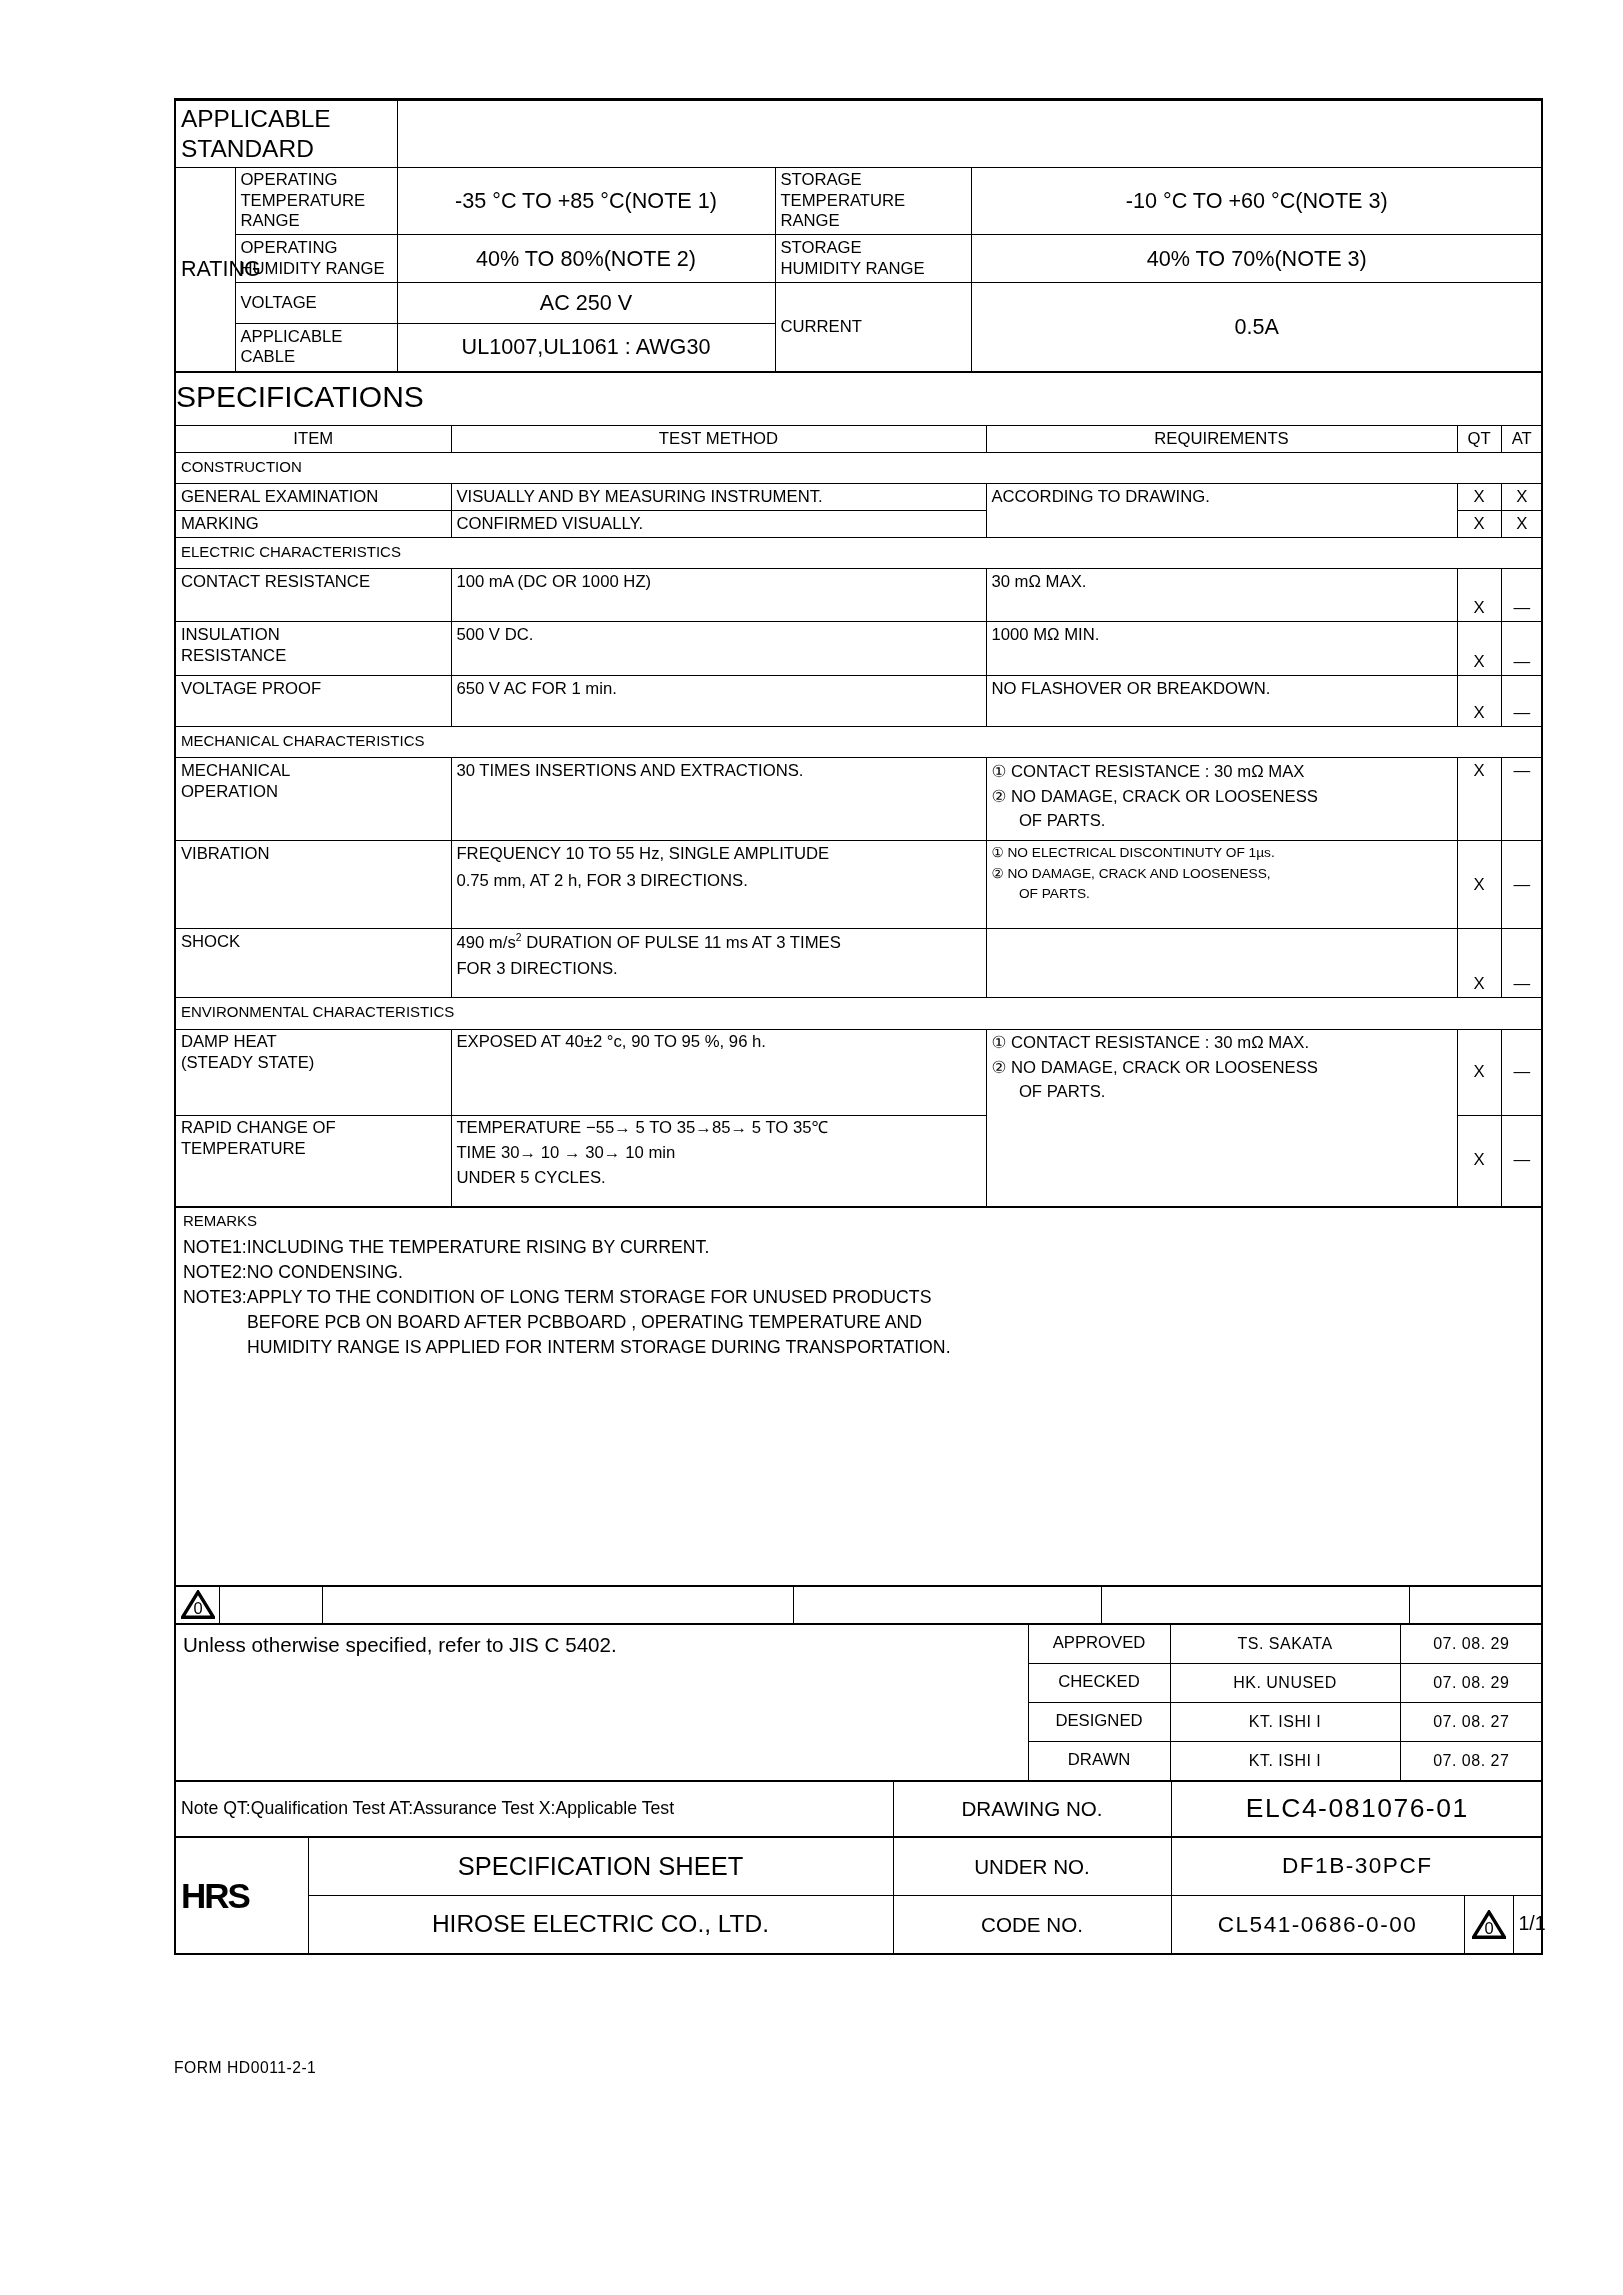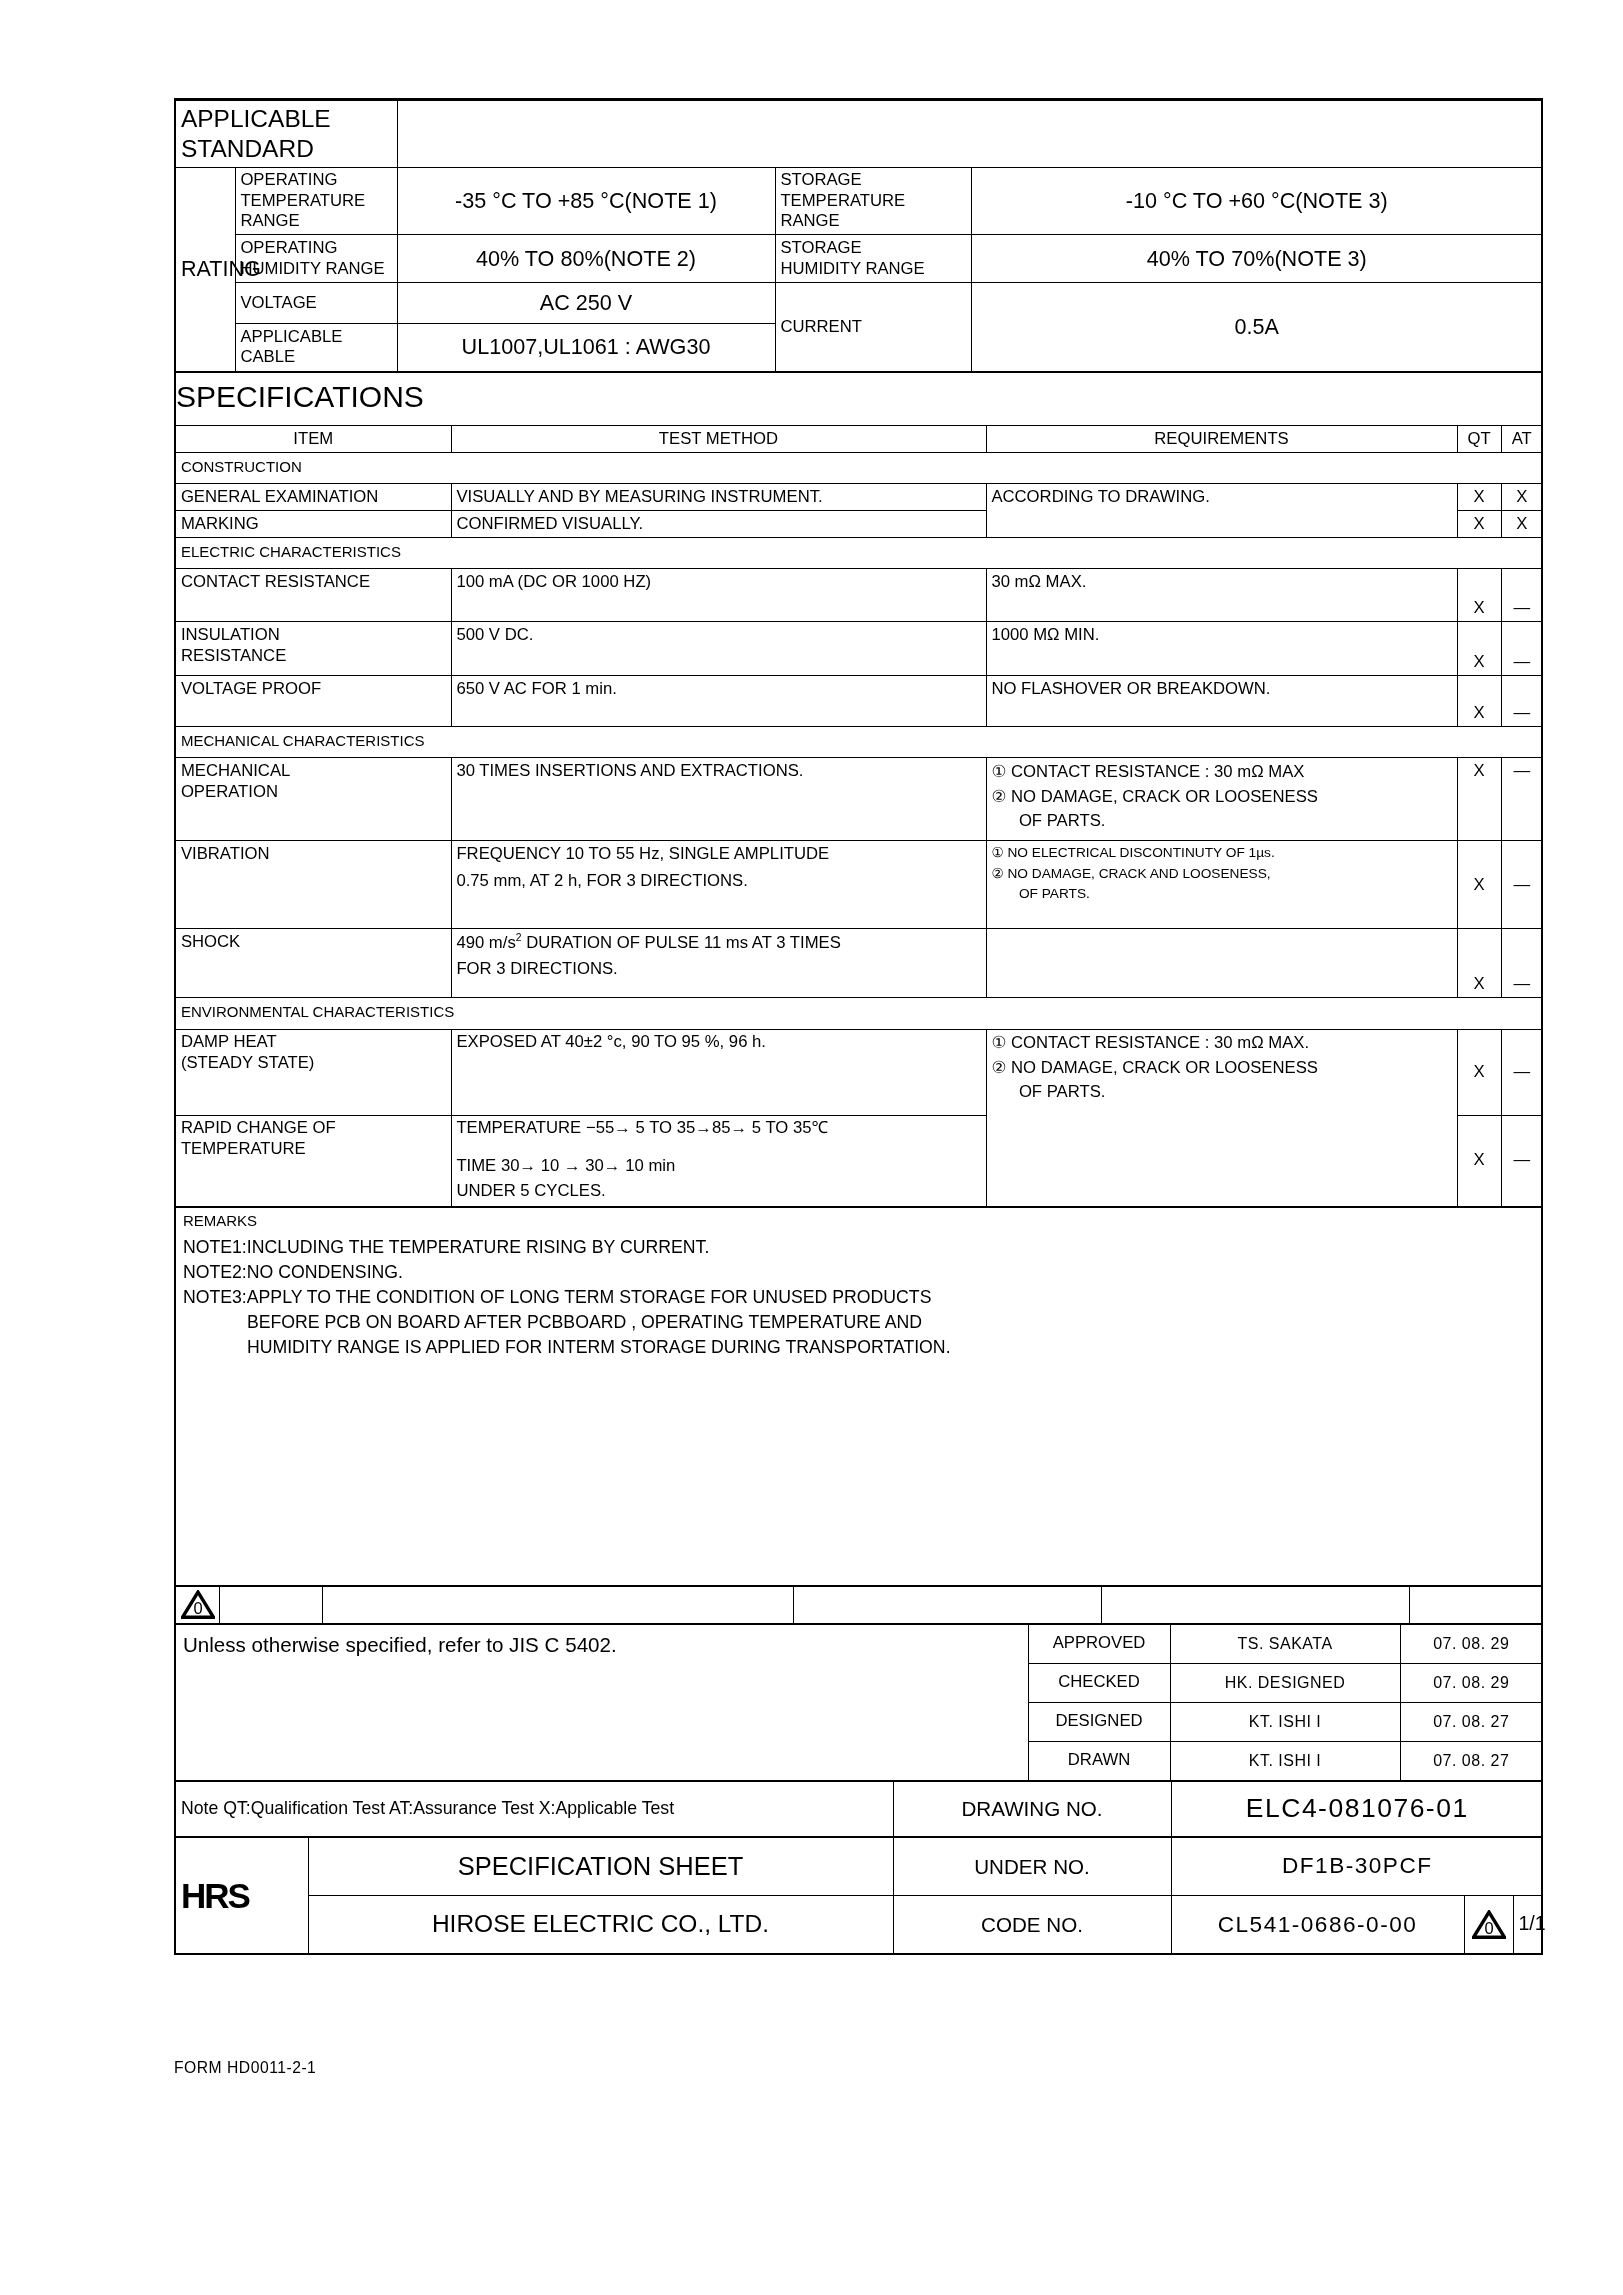--- a/index.html
+++ b/index.html
@@ -252,21 +252,21 @@
       </td>
       <td class="ctr mid">X</td>
       <td class="ctr mid nb-r">—</td>
     </tr>
     <tr>
       <td class="nb-l stack" style="height:91px">
         <span>RAPID CHANGE OF</span>
         <span>TEMPERATURE</span>
       </td>
       <td class="stack">
-        <span style="margin-bottom:17px">TEMPERATURE   −55→ 5 TO 35→85→ 5 TO 35℃</span>
+        <span style="margin-bottom:4px">TEMPERATURE   −55→ 5 TO 35→85→ 5 TO 35℃</span>
         <span style="margin-bottom:4.9px">TIME                 30→   10 → 30→  10   min</span>
         <span>UNDER 5 CYCLES.</span>
       </td>
       <td class="ctr mid">X</td>
       <td class="ctr mid nb-r">—</td>
     </tr>
   </tbody>
     </table>
 
   <table>
@@ -325,21 +325,21 @@
         <tr>
       <td rowspan="4" class="nb-l" style="vertical-align:top;padding:7.9px 6.9px">
         <span style="font-size:20.6px">Unless otherwise specified, refer to JIS C 5402.</span>
       </td>
       <td class="ctr mid" style="height:39px">APPROVED</td>
       <td class="namecell mid">TS. SAKATA</td>
       <td class="datecell mid nb-r">07. 08. 29</td>
     </tr>
     <tr>
       <td class="ctr mid" style="height:39px">CHECKED</td>
-      <td class="namecell mid">HK. DESIGNED</td>
+      <td class="namecell mid">HK. UNUSED</td>
       <td class="datecell mid nb-r">07. 08. 29</td>
     </tr>
     <tr>
       <td class="ctr mid" style="height:39px">DESIGNED</td>
       <td class="namecell mid">KT. ISHI I</td>
       <td class="datecell mid nb-r">07. 08. 27</td>
     </tr>
     <tr>
       <td class="ctr mid" style="height:39px">DRAWN</td>
       <td class="namecell mid">KT. ISHI I</td>

